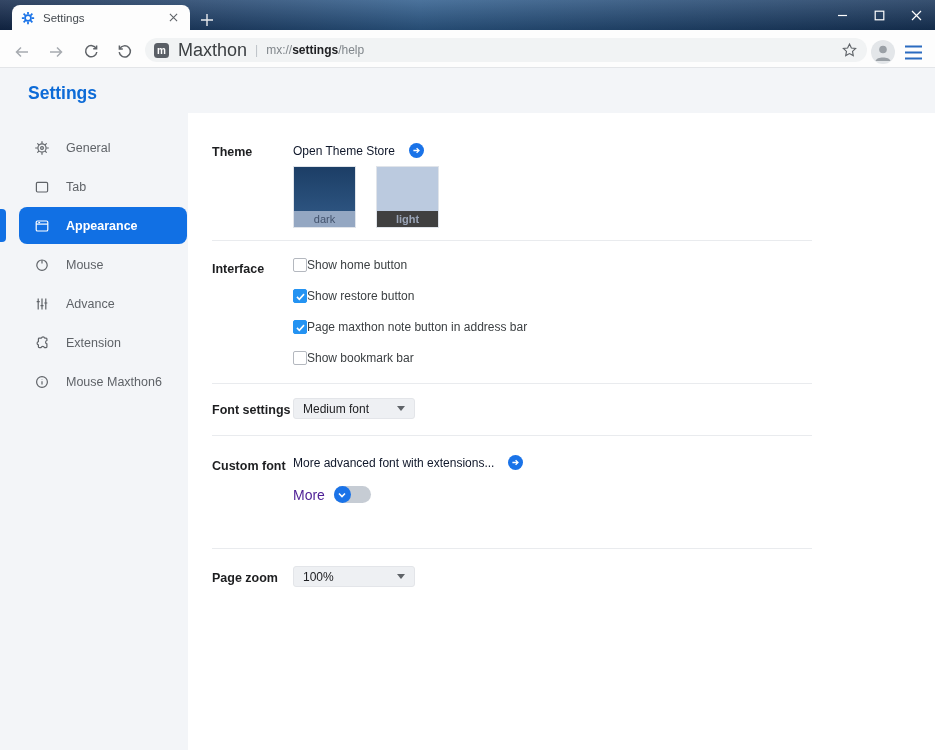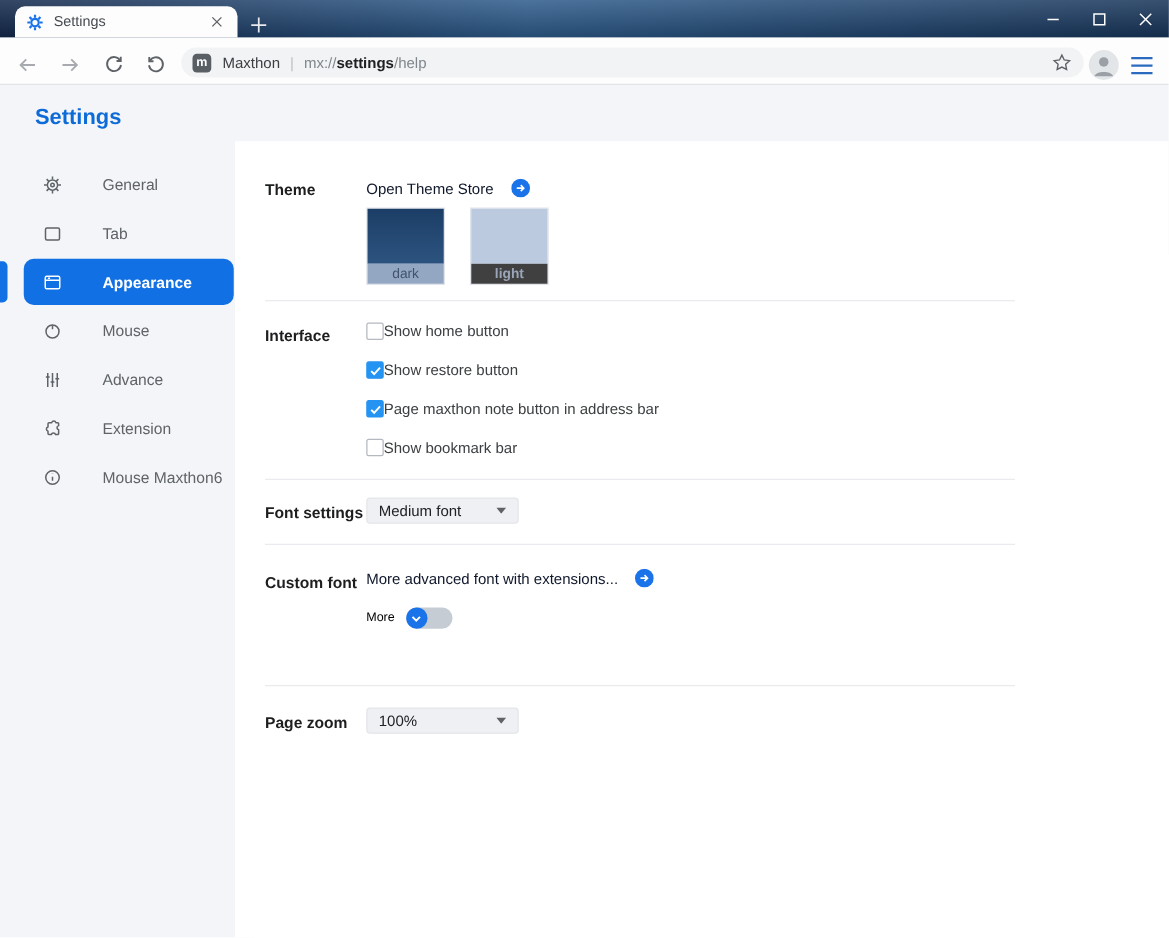--- a/index.html
+++ b/index.html
@@ -30,38 +30,38 @@
     border-bottom:1px solid #e3e5e8; }
   .nav-btn { position:absolute; top:43px; width:18px; height:18px; }
   .nav-back { left:13px; color:#a7abb0; }
   .nav-fwd { left:47px; color:#a7abb0; }
   .nav-reload { left:82px; color:#5f6368; }
   .nav-undo { left:116px; color:#5f6368; }
   .address-bar { position:absolute; left:145px; top:38px; width:722px; height:24px;
     background:#f1f3f4; border-radius:12px; display:flex; align-items:center; padding:0 9px; }
   .site-logo { width:15px; height:15px; background:#5a5f66; border-radius:3.5px; color:#fff;
     font-size:10px; font-weight:700; display:flex; align-items:center; justify-content:center; }
-  .url-brand { margin-left:9px; font-size:12px; color:#3c4043; }
+  .url-brand { margin-left:9px; font-size:18px; color:#3c4043; }
   .url-sep { margin:0 8px; font-size:12px; color:#bdc1c6; }
   .url-text { font-size:12px; color:#80868b; }
   .url-text b { color:#202124; font-weight:700; }
   .star-btn { margin-left:auto; width:17px; height:17px; color:#5f6368; }
   .avatar { position:absolute; left:871px; top:40px; width:24px; height:24px; border-radius:50%;
     background:#e3e6e9; overflow:hidden; }
   .menu-btn { position:absolute; left:904px; top:45px; width:19px; height:15px; color:#2a6bc0; }
 
   
   .content { position:absolute; left:0; top:68px; width:935px; height:682px; background:#f3f5f8; }
   .page-title { position:absolute; left:28px; top:15px; font-size:17.5px; font-weight:700;
     color:#0d6bd7; }
 
   
   .sidebar { position:absolute; left:0; top:60px; width:188px; }
   .side-item { position:relative; height:39px; display:flex; align-items:center;
-    padding-left:34px; gap:32px; font-size:12.5px; color:#5f6368; cursor:default; }
+    padding-left:34px; gap:16px; font-size:12.5px; color:#5f6368; cursor:default; }
   .side-item .s-icon { width:16px; height:16px; flex:0 0 auto; }
   .side-item.active { background:#1170e4; color:#fff; font-weight:700; border-radius:8px;
     margin:1px 1px 1px 19px; height:37px; padding-left:15px; }
   .side-item.active::before { content:""; position:absolute; left:-19px; top:2px; width:6px;
     height:33px; background:#1170e4; border-radius:0 4px 4px 0; }
 
   
   .main { position:absolute; left:188px; top:45px; width:747px; height:637px; background:#fff; }
   .s-label { position:absolute; left:24px; font-size:12.5px; font-weight:700; color:#1d1e20; }
   .divider { position:absolute; left:24px; width:600px; height:1px; background:#e9ebee; }
@@ -84,21 +84,21 @@
   .checkbox svg { display:none; }
   .checkbox.checked { background:#2493f2; border-color:#2493f2; }
   .checkbox.checked svg { display:block; }
   .cb-label { font-size:12px; color:#3c4043; }
 
   .dropdown { width:122px; height:21px; background:#eef0f3; border:1px solid #e3e5e9; border-radius:3px;
     display:flex; align-items:center; justify-content:space-between; padding:0 9px; font-size:12px;
     color:#202124; }
   .caret { width:8px; height:5px; color:#5f6368; }
 
-  .more-label { font-size:10px; color:#000000; }
+  .more-label { font-size:14px; color:#4c1d95; }
   .more-pill { position:relative; margin-left:9px; width:37px; height:17px; background:#c6ccd4;
     border-radius:9px; }
   .more-knob { position:absolute; left:0; top:0; width:17px; height:17px; border-radius:50%;
     background:#1a73e8; display:flex; align-items:center; justify-content:center; }
 
   svg { display:block; }
 </style>
 </head>
 <body>
 

